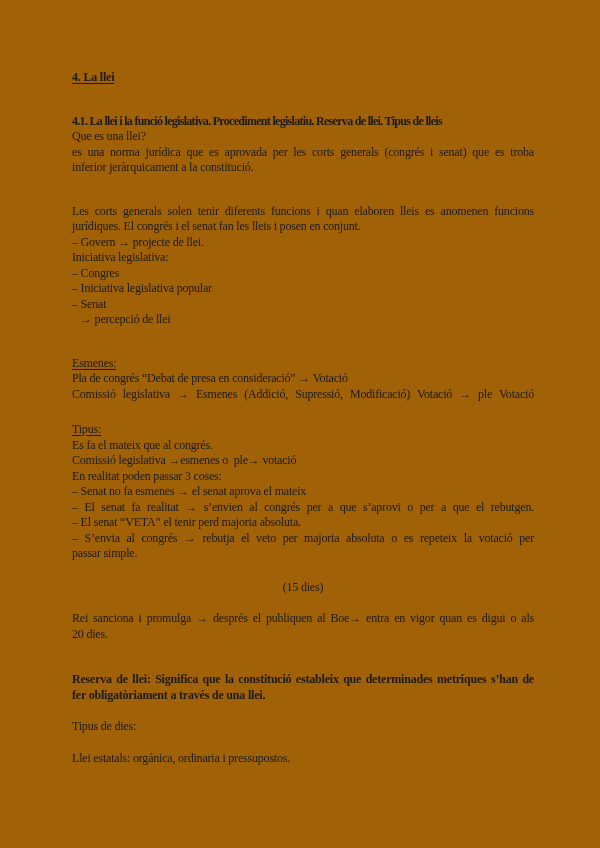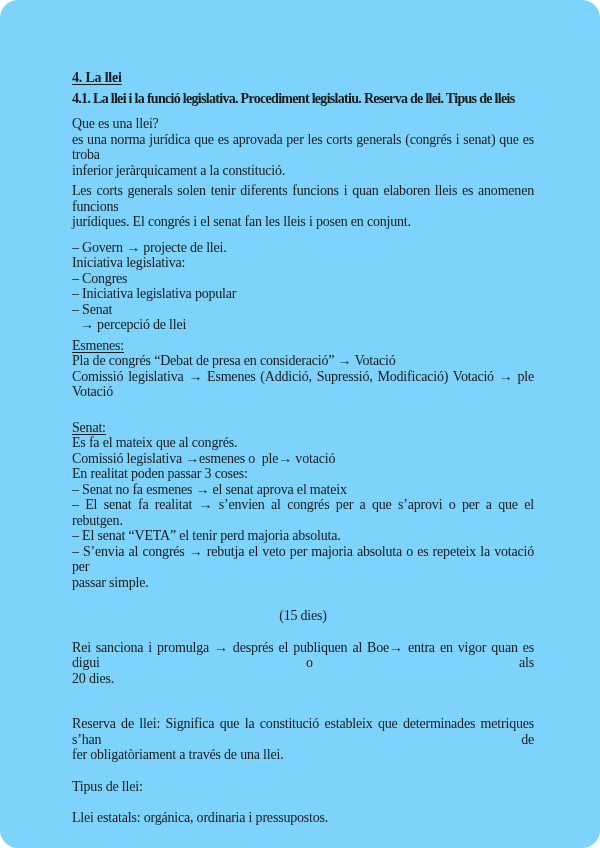--- a/index.html
+++ b/index.html
@@ -9,27 +9,26 @@
     }
     body {
       width: 600px;
       height: 848px;
       overflow: hidden;
       position: relative;
     }
     .page {
       position: absolute;
       inset: 0;
-      background: #7dd3fc;
+      background: #a16207;
       color: #1a1a1a;
       font-family: "Liberation Serif", "DejaVu Serif", serif;
-      font-size: 14px;
+      font-size: 12px;
       line-height: 15.5px;
       letter-spacing: -0.2px;
-      border-radius: 18px;
     }
     .content {
       position: absolute;
       left: 72px;
       top: 70px;
       width: 462px;
     }
     .line { white-space: pre-wrap; }
     .j {
       white-space: normal;
@@ -37,26 +36,26 @@
       text-align-last: justify;
     }
     .b { font-weight: bold; }
     .u { text-decoration: underline; text-underline-offset: 2px; }
     .heading {
       font-weight: bold;
       white-space: nowrap;
       letter-spacing: -0.7px;
     }
     .sub { padding-left: 8px; }
-    .mt15 { margin-top: 10px; }
+    .mt15 { margin-top: 0; }
     .mt16 { margin-top: 16px; }
     .mt18 { margin-top: 18px; text-align: center; }
-    .mt19 { margin-top: 5px; }
+    .mt19 { margin-top: 28px; }
     .mt20 { margin-top: 20px; }
-    .mt30 { margin-top: 30px; }
+    .mt30 { margin-top: 30px; font-weight: bold; }
   </style>
 </head>
 <body>
 
 <div class="page">
   <div class="content">
 
     <div class="line b u">4. La llei</div>
 
     <div class="line heading mt19">4.1. La llei i la funció legislativa. Procediment legislatiu. Reserva de llei. Tipus de lleis</div>
@@ -81,21 +80,21 @@
       <div class="line sub">→ percepció de llei</div>
     </div>
 
     <div class="mt19">
       <div class="line u">Esmenes:</div>
       <div class="line">Pla de congrés “Debat de presa en consideració” → Votació</div>
       <div class="line j">Comissió legislativa → Esmenes (Addició, Supressió, Modificació) Votació → ple Votació</div>
     </div>
 
     <div class="mt20">
-      <div class="line u">Senat:</div>
+      <div class="line u">Tipus:</div>
       <div class="line">Es fa el mateix que al congrés.</div>
       <div class="line">Comissió legislativa →esmenes o  ple→ votació</div>
       <div class="line">En realitat poden passar 3 coses:</div>
       <div class="line">– Senat no fa esmenes → el senat aprova el mateix</div>
       <div class="line j">– El senat fa realitat → s’envien al congrés per a que s’aprovi o per a que el rebutgen.</div>
       <div class="line">– El senat “VETA” el tenir perd majoria absoluta.</div>
       <div class="line j">– S’envia al congrés → rebutja el veto per majoria absoluta o es repeteix la votació per</div>
       <div class="line">passar simple.</div>
     </div>
 
@@ -104,18 +103,18 @@
     <div class="mt16">
       <div class="line j">Rei sanciona i promulga → després el publiquen al Boe→ entra en vigor quan es digui o als</div>
       <div class="line">20 dies.</div>
     </div>
 
     <div class="mt30">
       <div class="line j">Reserva de llei: Significa que la constitució estableix que determinades metriques s’han de</div>
       <div class="line">fer obligatòriament a través de una llei.</div>
     </div>
 
-    <div class="line mt16">Tipus de llei:</div>
+    <div class="line mt16">Tipus de dies:</div>
 
     <div class="line mt16">Llei estatals: orgánica, ordinaria i pressupostos.</div>
 
   </div>
 </div>
 
 </body></html>

